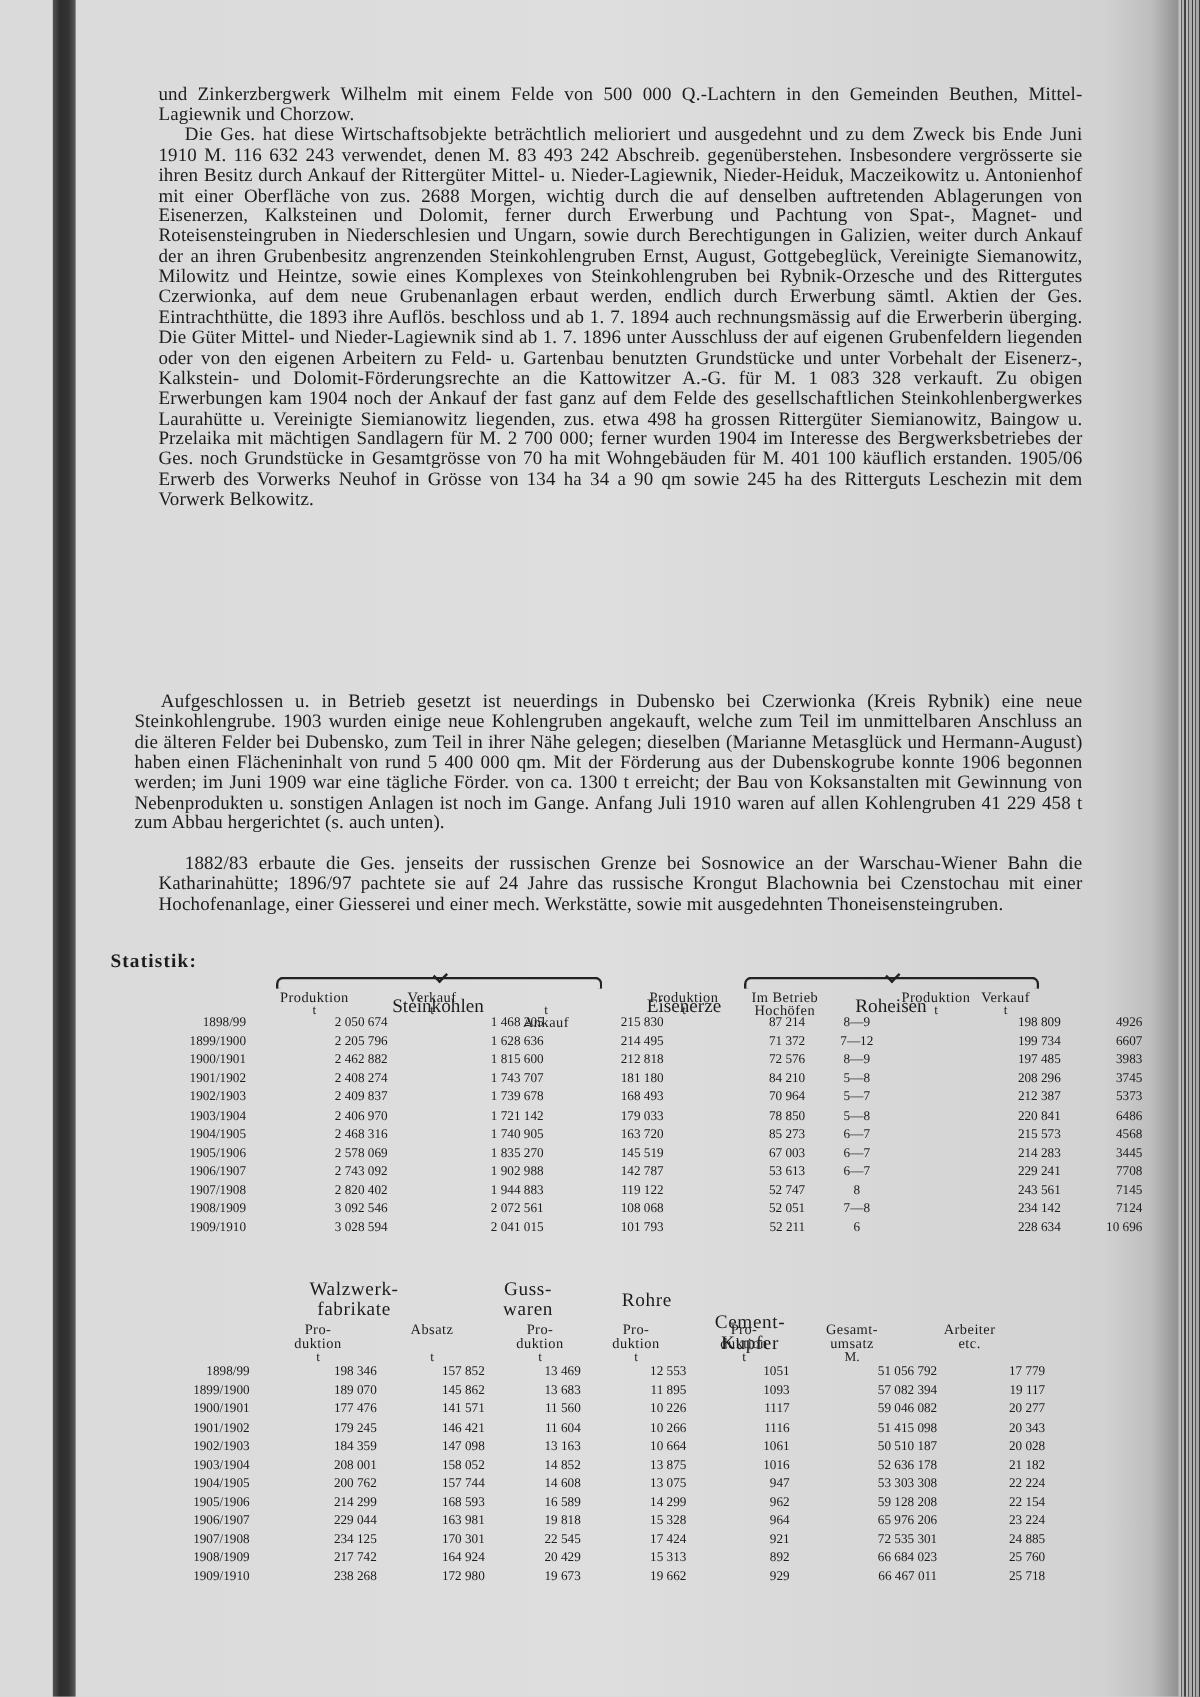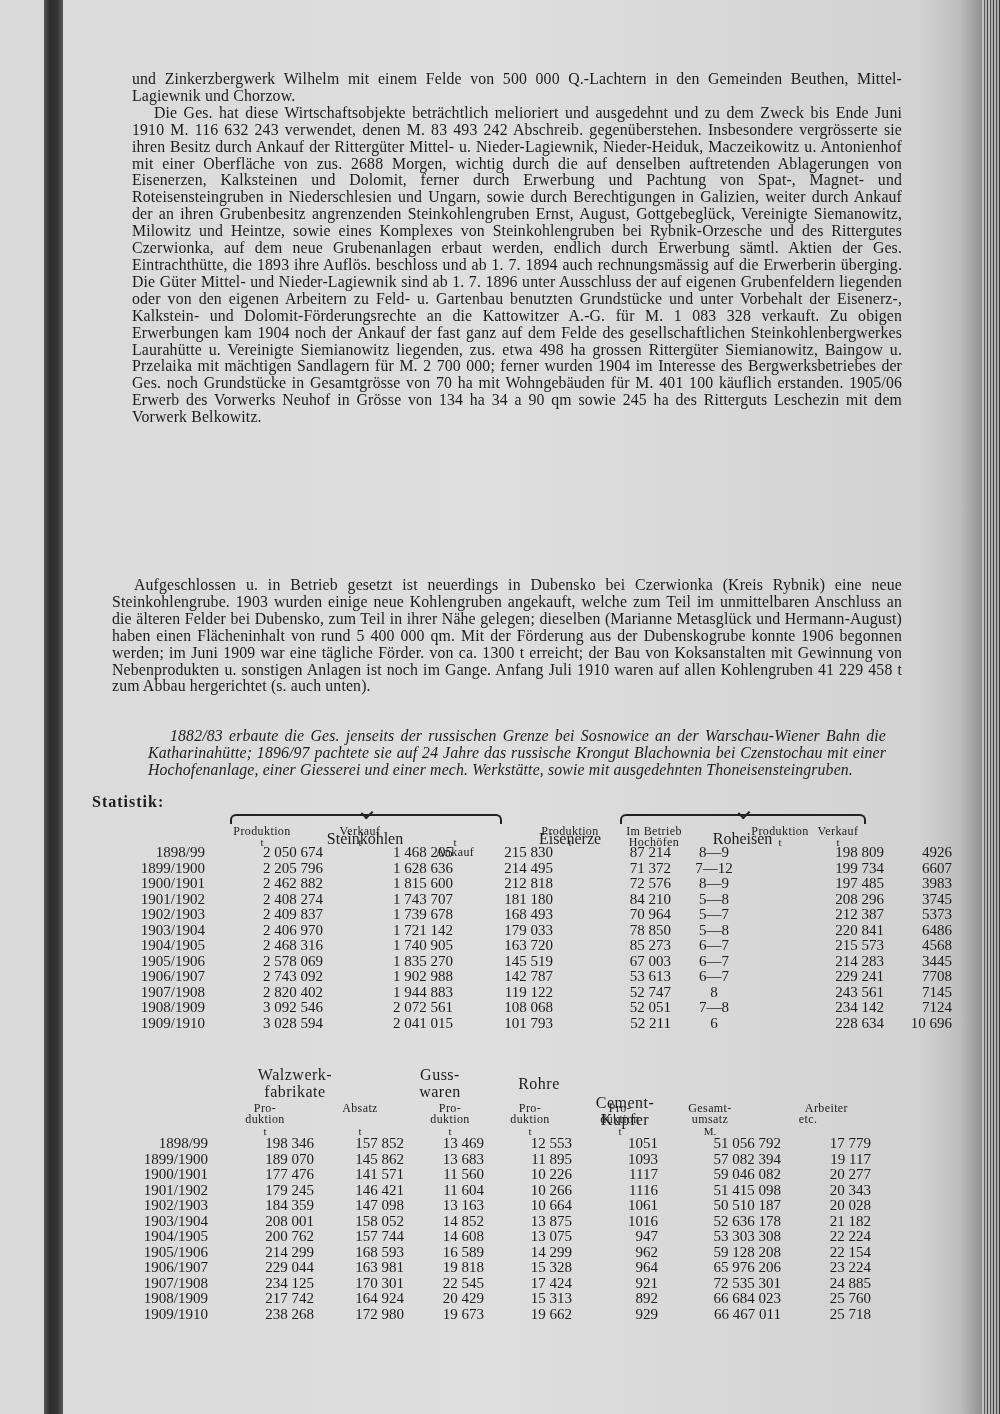--- a/index.html
+++ b/index.html
@@ -38,32 +38,32 @@
     letter-spacing: 0.15px;
   }
   .body-text p { margin: 0; }
   .body-text p.indent { text-indent: 22px; }
   .body-text p.cont { text-indent: 0; }
   .sec2 { position: absolute; left: 112px; top: 577px; width: 790px;
     font-size: 15.8px; line-height: 16.9px; text-align: justify; letter-spacing: 0.15px; }
   .sec2 p { margin: 0; }
   .sec3 { position: absolute; left: 132px; top: 712px; width: 770px;
     font-size: 15.8px; line-height: 16.9px; text-align: justify; letter-spacing: 0.15px; }
-  .sec3 p { margin: 16px; text-indent: 22px; font-style: italic; }
+  .sec3 p { margin: 0; text-indent: 22px; }
 
   .stat-label {
     position: absolute; left: 92px; top: 793px; font-weight: bold;
     font-size: 16px; letter-spacing: 1px;
   }
   .grp { position: absolute; text-align: center; font-size: 16px; margin-top: 37px; }
   .brace { position: absolute; height: 8px; border-top: 2.5px solid #222; border-left: 2px solid #222; border-right: 2px solid #222; border-radius: 6px 6px 0 0; }
   .brace::after { content: ""; position: absolute; left: 50%; top: -7px; width: 8px; height: 6px; margin-left: -4px; border-bottom: 2px solid #222; border-left: 2px solid #222; transform: rotate(-45deg); }
   .colhead { position: absolute; text-align: center; font-size: 12px; line-height: 11px; letter-spacing: 0.4px; }
   .unit { position: absolute; text-align: center; font-size: 11px; }
-  table.stat { position: absolute; border-collapse: collapse; font-size: 15px; }
+  table.stat { position: absolute; border-collapse: collapse; font-size: 11px; }
   table.stat td { padding: 0; height: 15.55px; line-height: 15.55px; white-space: nowrap; }
   td.yr { text-align: right; }
   td.num { text-align: right; }
   td.ctr { text-align: center; }
 
   .grp2 { position: absolute; text-align: center; font-size: 16px; line-height: 17px; letter-spacing: 0.5px; }
 </style>
 </head>
 <body>
 
@@ -272,21 +272,21 @@
       <div class="unit" style="left:410px; width:80px; top:1125px;">t</div>
       <div class="colhead" style="left:490px; width:80px; top:1103px;">Pro-</div>
       <div class="colhead" style="left:490px; width:80px; top:1114px;">duktion</div>
       <div class="unit" style="left:490px; width:80px; top:1125px;">t</div>
       <div class="colhead" style="left:580px; width:80px; top:1103px;">Pro-</div>
       <div class="colhead" style="left:580px; width:80px; top:1114px;">duktion</div>
       <div class="unit" style="left:580px; width:80px; top:1125px;">t</div>
       <div class="colhead" style="left:670px; width:80px; top:1103px;">Gesamt-</div>
       <div class="colhead" style="left:670px; width:80px; top:1114px;">umsatz</div>
       <div class="unit" style="left:670px; width:80px; top:1125px;">M.</div>
-      <div class="colhead" style="left:768px; width:80px; top:1103px;text-align:right;">Arbeiter</div>
+      <div class="colhead" style="left:768px; width:80px; top:1103px;">Arbeiter</div>
       <div class="colhead" style="left:768px; width:80px; top:1114px;">etc.</div>
       <div class="unit" style="left:768px; width:80px; top:1125px;"></div>
     </div>
 
   <table class="stat" id="table2" style="left:128px; top:1136px;">
     <colgroup>
       <col style="width:80px">
         <col style="width:106px">
         <col style="width:90px">
         <col style="width:80px">

